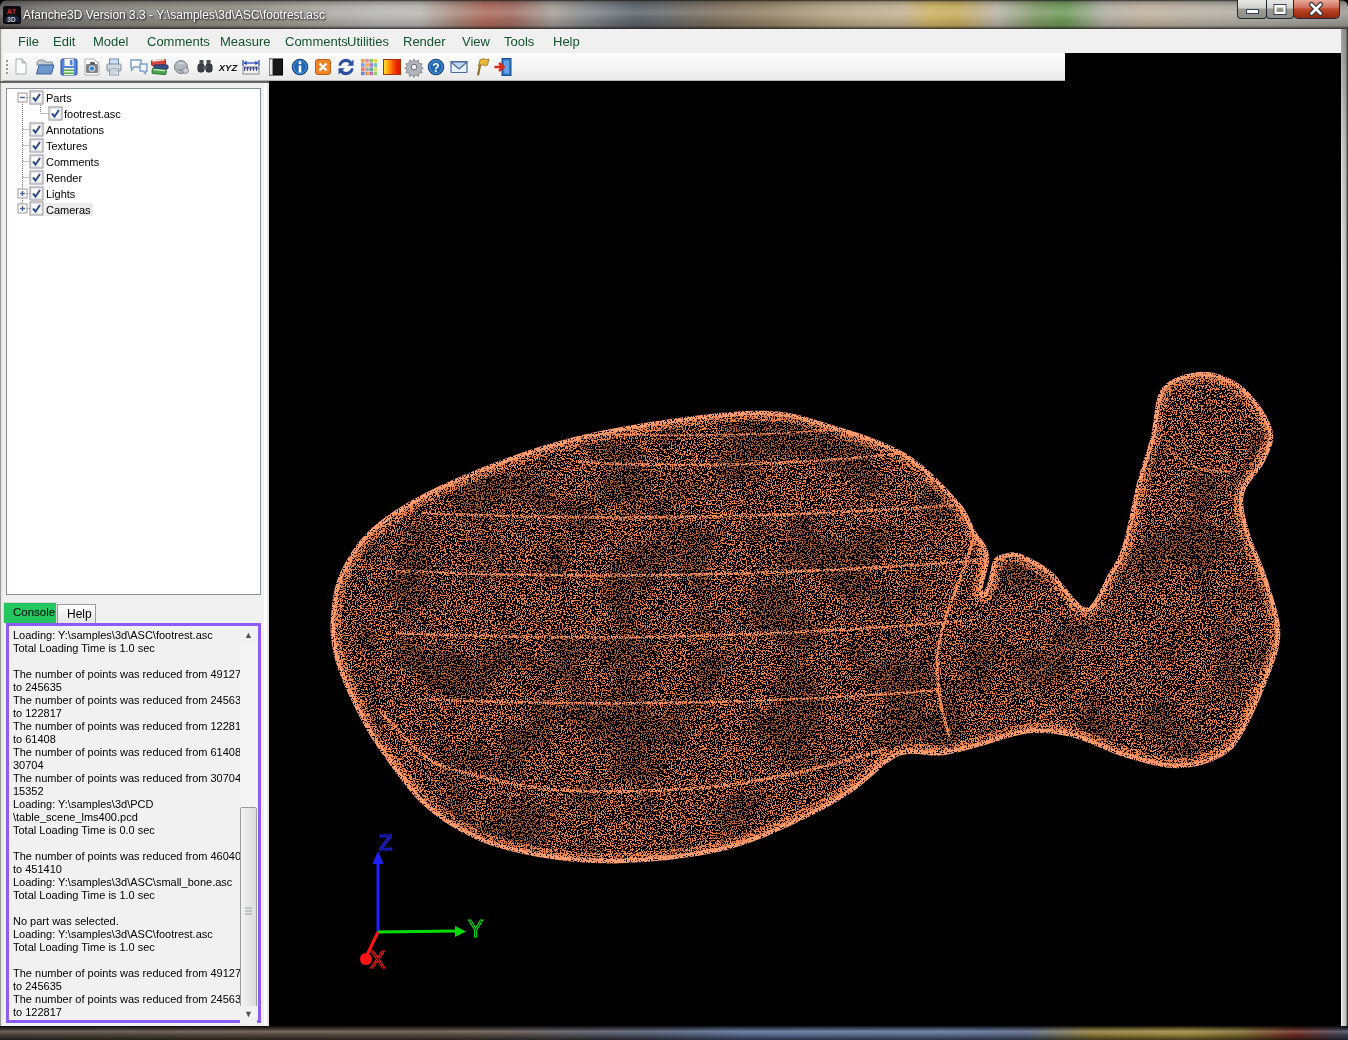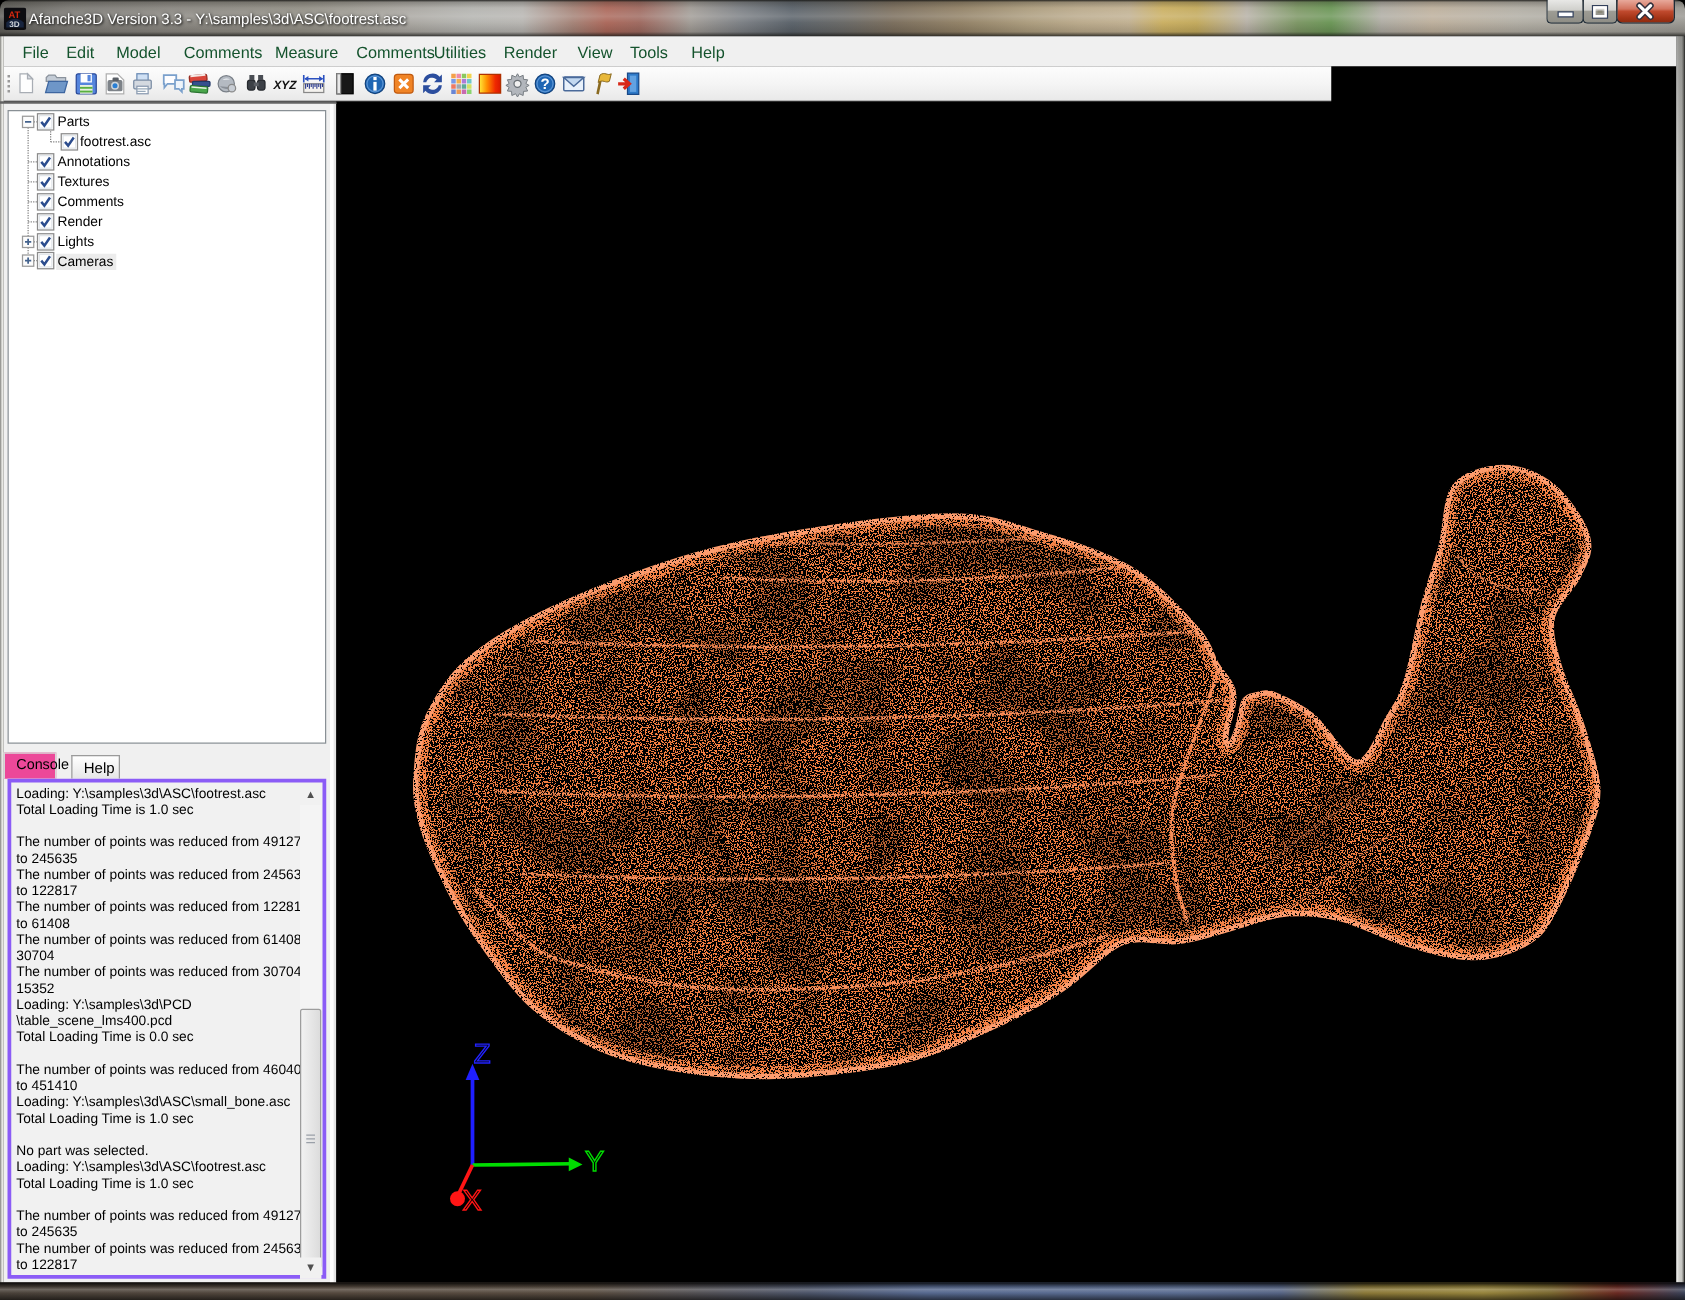--- a/index.html
+++ b/index.html
@@ -26,22 +26,22 @@
   #menubar span { position:absolute; top:5px; font-size:13px; color:#14532d; }
   
   #toolbar { left:3px; top:53px; width:1062px; height:28px;
     background:linear-gradient(180deg,#fdfdfd 0%,#f4f4f4 55%,#e9e9e9 100%);
     border-bottom:1px solid #b4b4b4; }
   
   #leftpanel { left:3px; top:82px; width:266px; height:944px; background:#f0f0f0; }
   #treebox { position:absolute; left:3px; top:6px; width:255px; height:507px;
     background:#fff; border:1px solid #899095; }
   .trow { position:absolute; left:0; font-size:11px; color:#000; height:13px; line-height:14px; white-space:nowrap; }
-  #tabconsole { position:absolute; left:0px; top:520px; width:42px; height:21px;
-    background:#ec4899; border:1px solid #d6d6d6; border-bottom:none;
+  #tabconsole { position:absolute; left:0px; top:520px; width:54px; height:21px;
+    background:#22c55e; border:1px solid #d6d6d6; border-bottom:none;
     font-size:11.5px; color:#000; padding:3px 0 0 9px; }
   #tabhelp { position:absolute; left:54px; top:522px; width:39px; height:19px;
     background:linear-gradient(180deg,#fff 0%,#e6e6e6 100%); border:1px solid #9b9b9b; border-bottom:none;
     font-size:12px; color:#000; padding:2px 0 0 9px; }
   #consolebox { position:absolute; left:3px; top:541px; width:255px; height:400px;
     background:#f1f1f1; border:3px solid #8b5cf6; }
   #constext { position:absolute; left:4px; top:3px; width:236px; font-size:11px;
     line-height:13px; color:#000; white-space:nowrap; }
   
   #sbar { position:absolute; right:1px; top:1px; width:17px; height:396px; background:#f4f4f4; }

